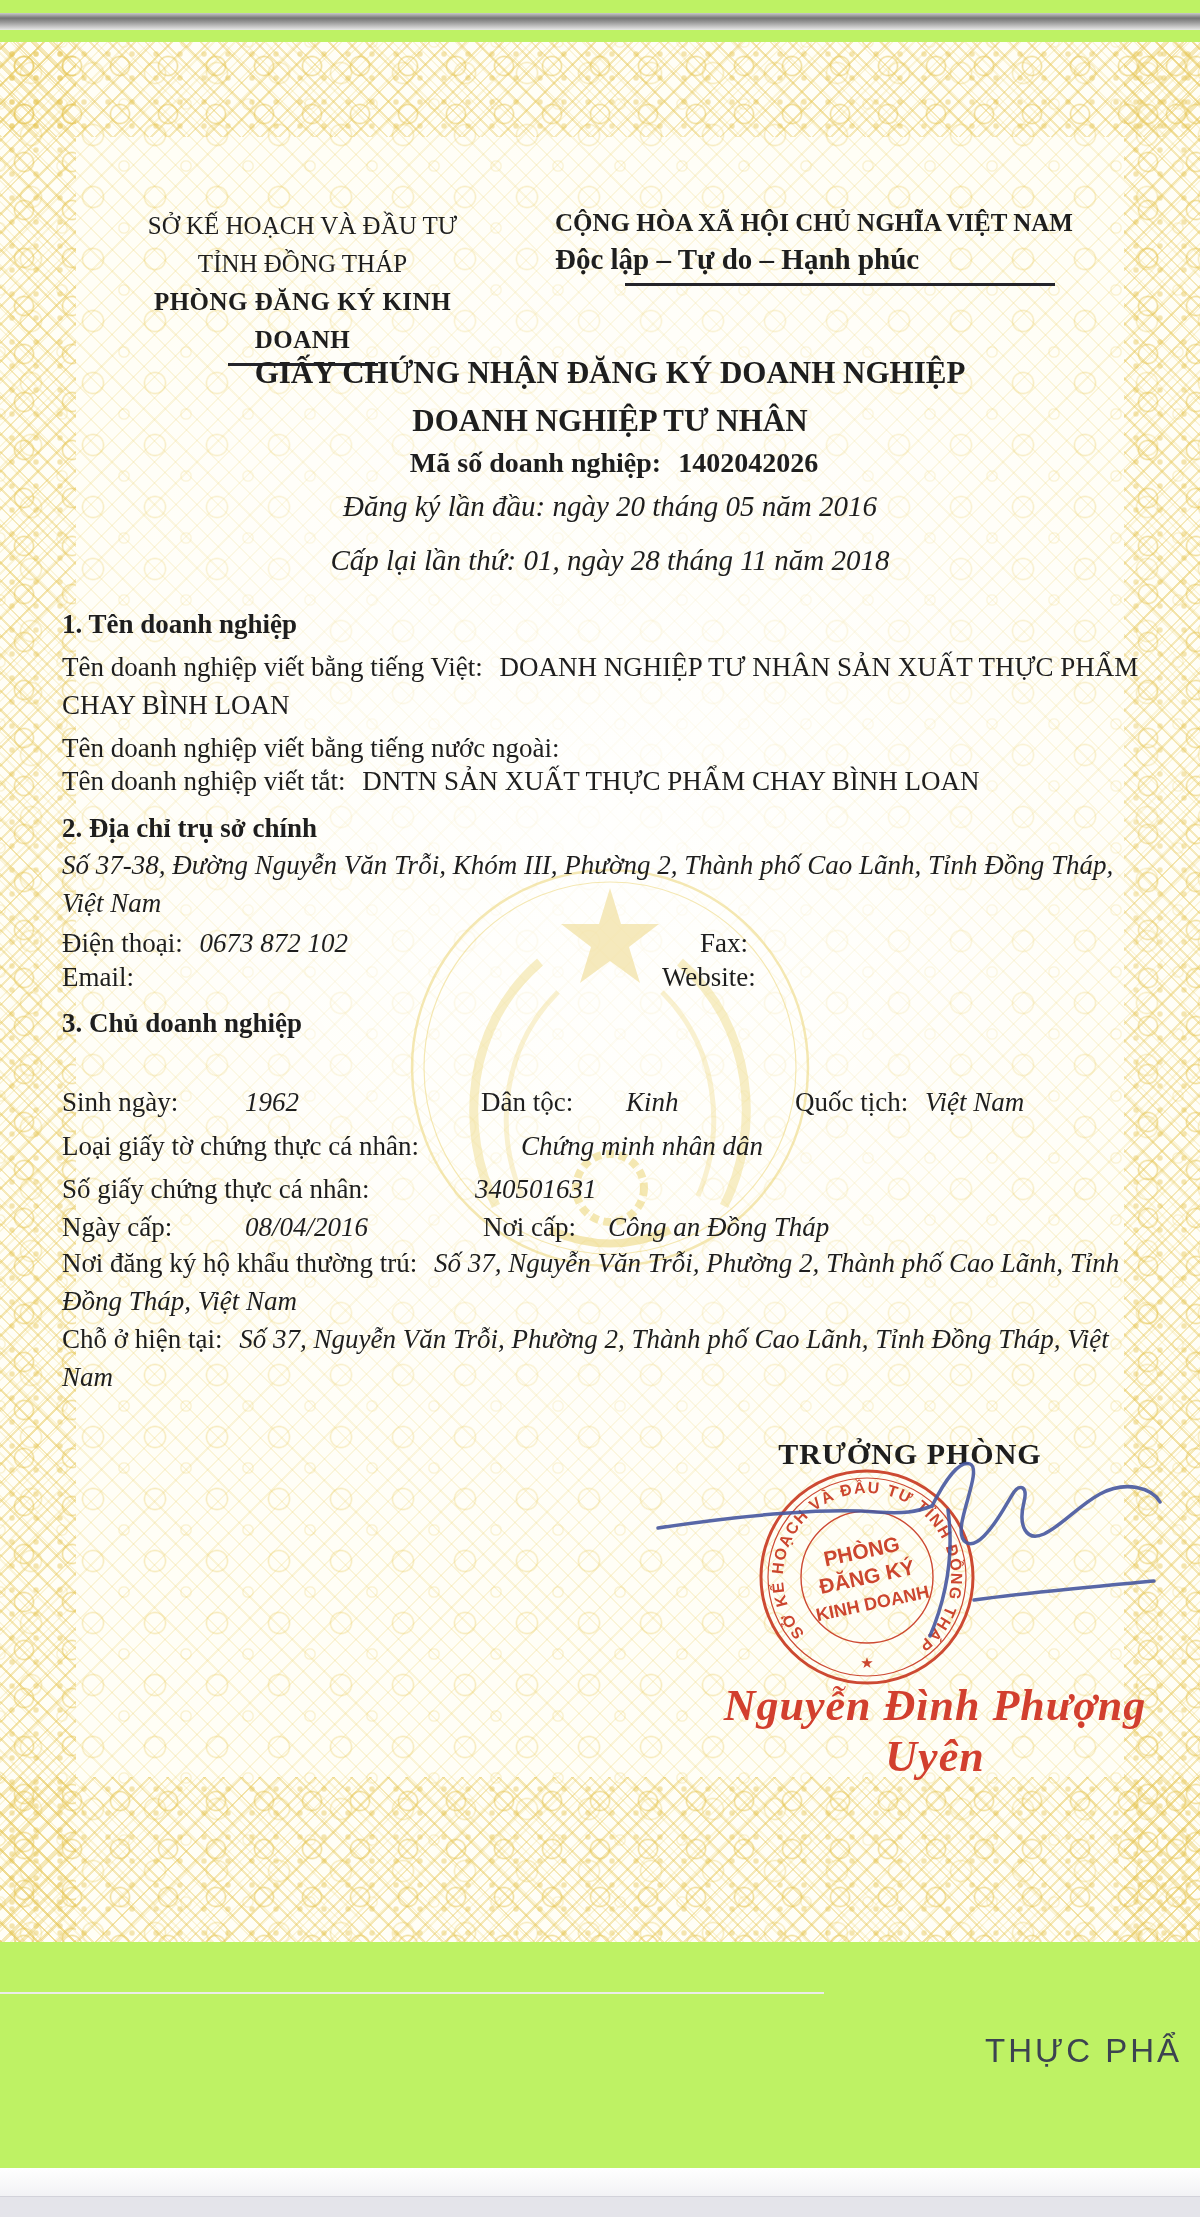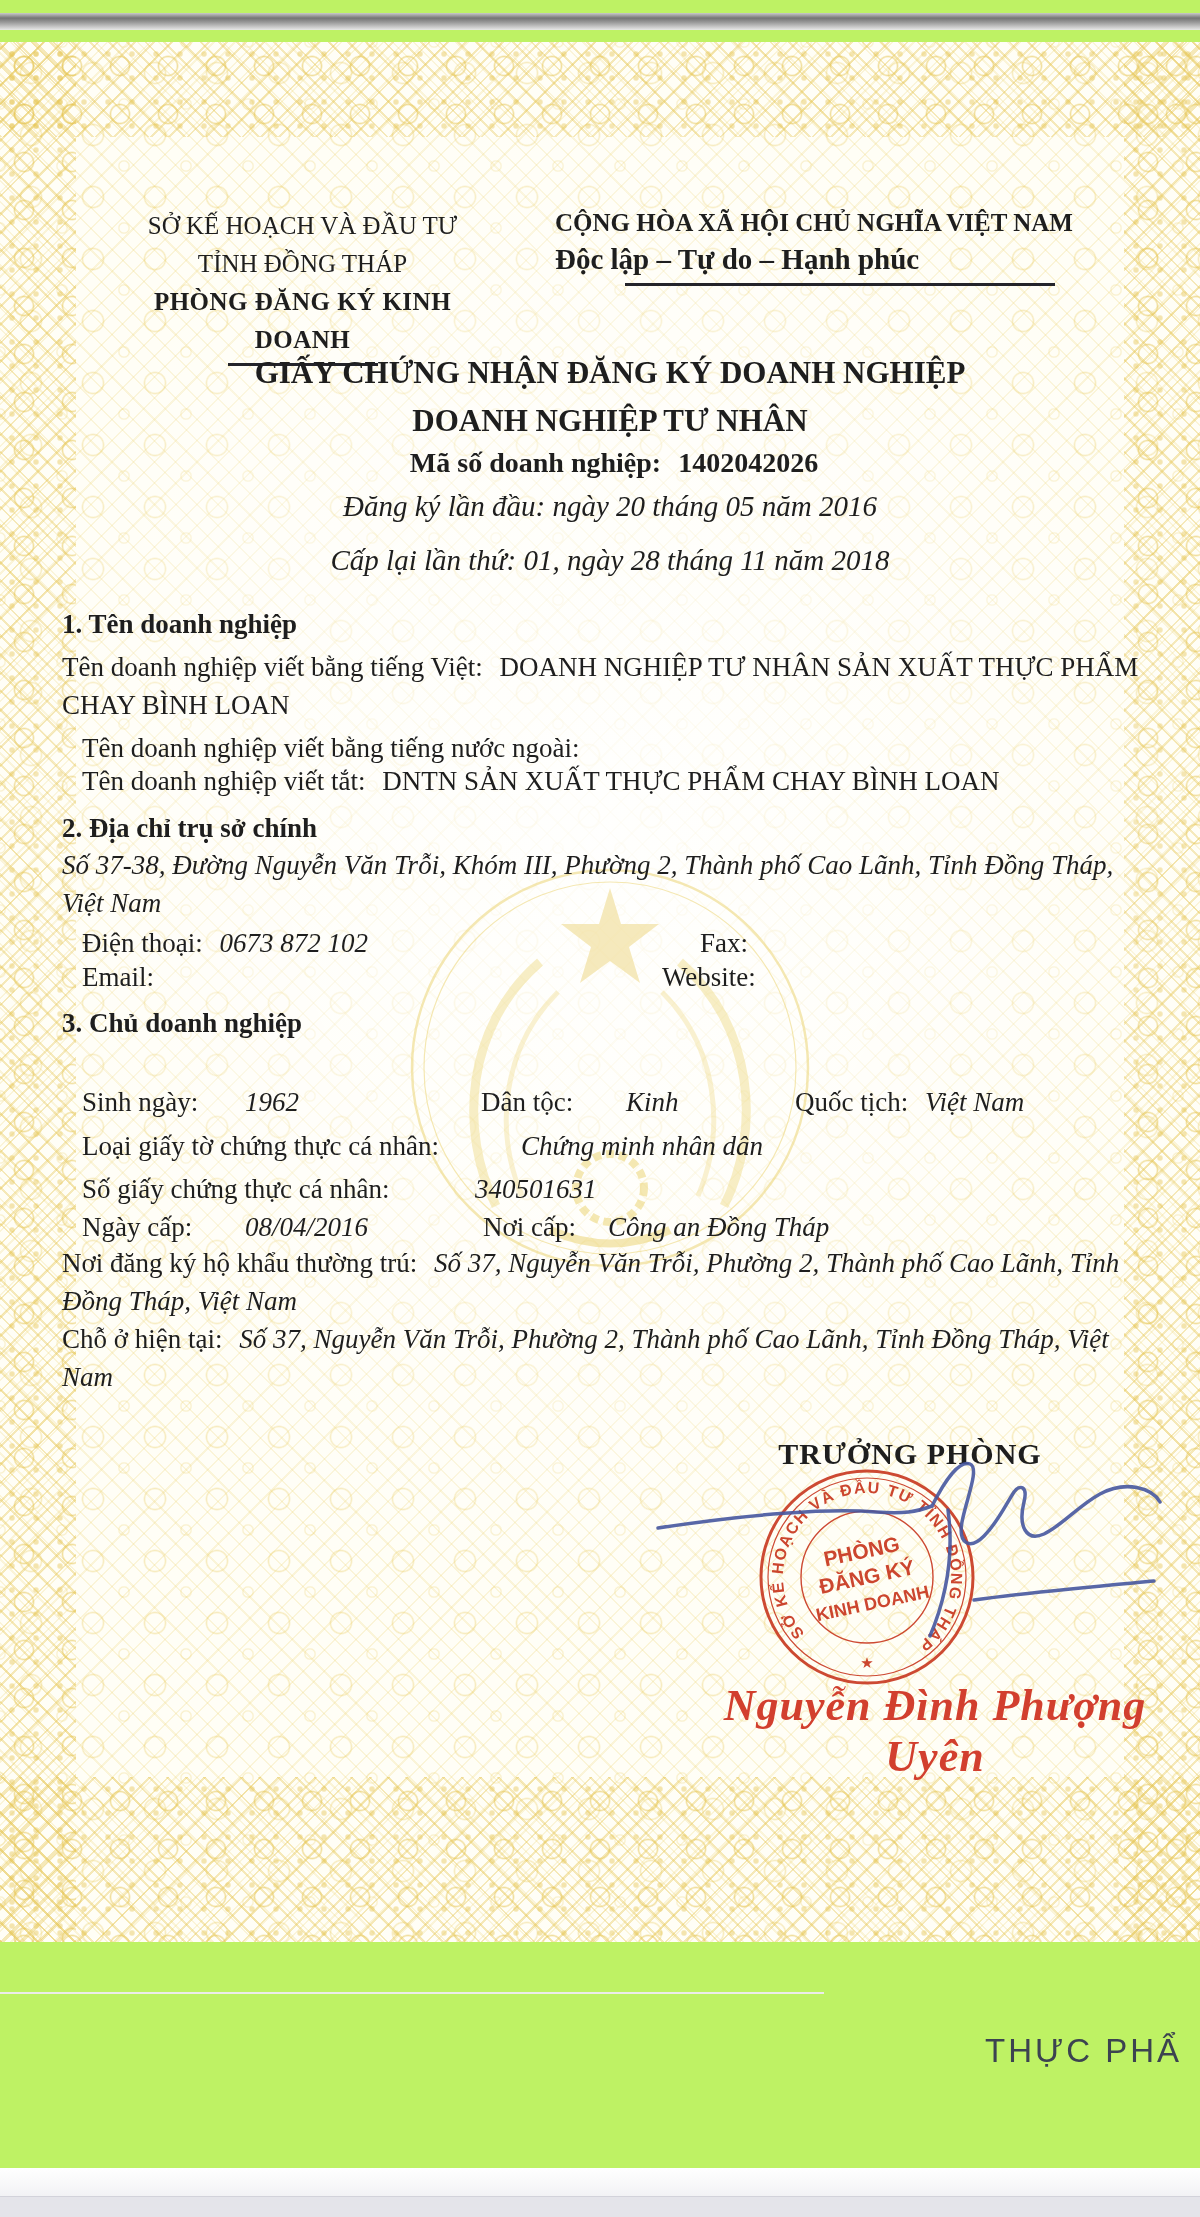--- a/index.html
+++ b/index.html
@@ -38,21 +38,21 @@
   .hdr-left .l3{font-weight:bold;letter-spacing:.5px;}
   .rule{height:3px;background:#24242a;margin:4px auto 0;}
   .hdr-right{left:555px;top:206px;width:570px;text-align:left;z-index:5;}
   .hdr-right .l1{font-size:25px;font-weight:bold;line-height:33px;}
   .hdr-right .l2{font-size:29px;font-weight:bold;line-height:40px;}
   .title{left:150px;top:341px;width:920px;text-align:center;font-weight:bold;font-size:31px;line-height:48px;z-index:5;margin-top:8px;}
   .code{left:154px;top:447px;width:920px;text-align:center;font-size:28px;font-weight:bold;z-index:5;}
   .regline{left:150px;width:920px;text-align:center;font-size:29px;font-style:italic;z-index:5;}
   .sec-h{left:62px;font-size:27px;font-weight:bold;z-index:5;}
   .para,.row{left:62px;width:1090px;font-size:27px;line-height:38px;z-index:5;}
-  .row{position:absolute;padding-left:20px;}
+  .row{position:absolute;}
   .row .at{position:absolute;top:0;white-space:nowrap;}
   .it{font-style:italic;}
   .gap{margin-left:10px;}
   .sign-title{left:735px;top:1437px;width:350px;text-align:center;font-size:30px;font-weight:bold;letter-spacing:1px;z-index:5;}
   .stamp{position:absolute;left:752px;top:1462px;width:230px;height:230px;z-index:6;}
   .signature{position:absolute;left:630px;top:1448px;width:560px;height:235px;z-index:7;}
   .signer{left:720px;top:1664px;width:430px;text-align:center;font-size:44px;font-style:italic;font-weight:bold;
           color:#d23f2e;z-index:6;letter-spacing:1px;margin-top:16px;}
   
   .divider{position:absolute;left:0;top:1992px;width:824px;height:2px;background:#ececec;}

